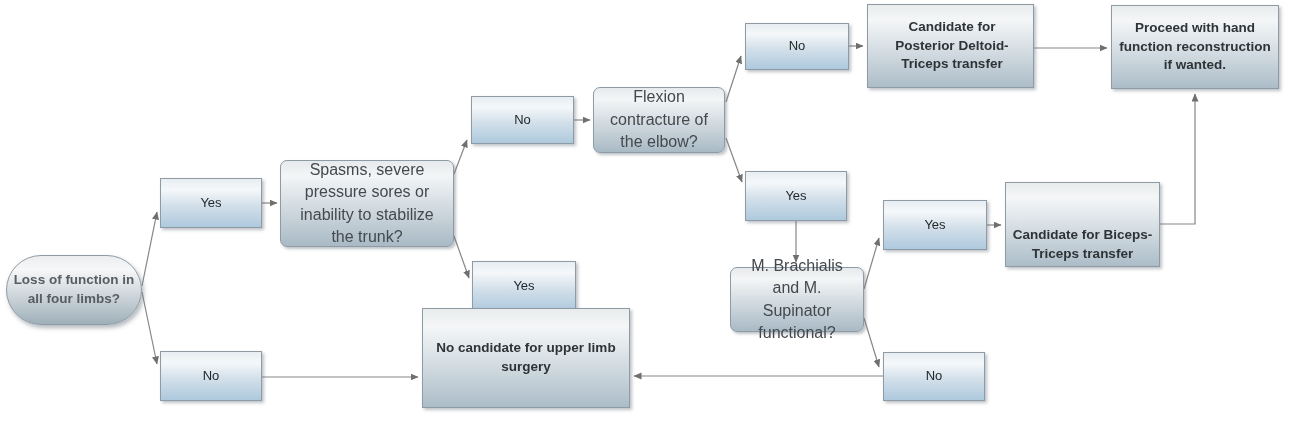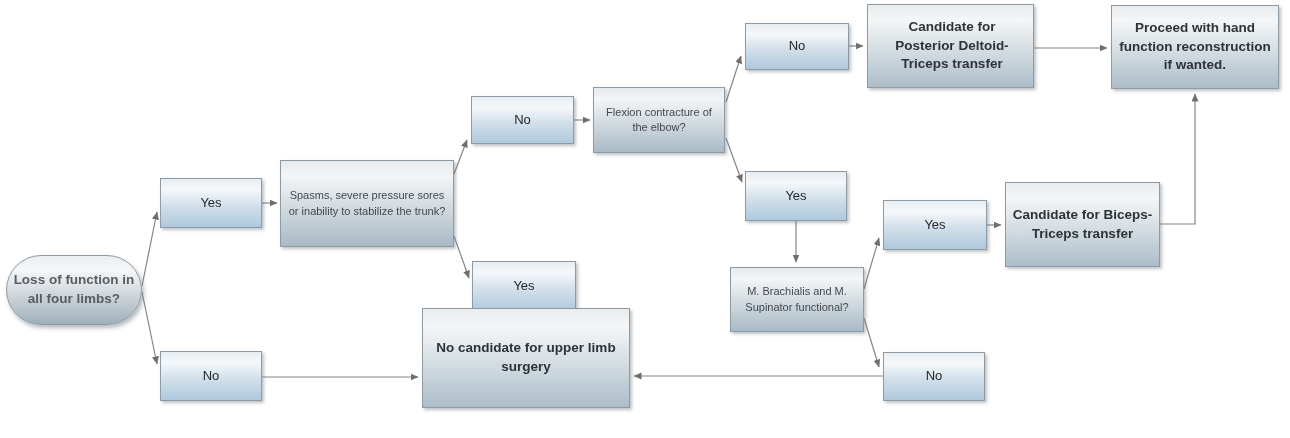--- a/index.html
+++ b/index.html
@@ -37,22 +37,23 @@
   
   .node.small {
     background: linear-gradient(180deg, #e7edf2 0%, #f5f8fa 22%, #d3e0ea 55%, #aec9dd 100%);
     font-size: 13px;
     color: #23282c;
     text-align: right;
   }
   
   .node.q {
     background: linear-gradient(180deg, #e7eaec 0%, #f3f5f6 18%, #cfd8de 58%, #a9bac5 100%);
-    font-size: 11px;
+    font-size: 16px;
     color: #44494e;
+    border-radius: 7px;
   }
   
   .node.result {
     background: linear-gradient(180deg, #e9eced 0%, #f4f6f7 18%, #d2dbe1 58%, #acbdc8 100%);
     font-size: 13.5px;
     font-weight: bold;
     color: #2e3337;
   }
   
   .node.terminator {
@@ -181,21 +182,21 @@
   </div>
 
   <div class="node q" style="left:730px; top:267px; width:134px; height:65px;">
     <span>M. Brachialis and M. Supinator functional?</span>
   </div>
 
   <div class="node small" style="left:883px; top:200px; width:104px; height:50px;">
     <span>Yes</span>
   </div>
 
-  <div class="node result" style="left:1005px; top:182px; width:155px; height:85px;">
+  <div class="node result" style="left:1005px; top:182px; width:155px; height:85px;align-items:flex-end;">
     <span>Candidate for Biceps-Triceps transfer</span>
   </div>
 
   <div class="node small" style="left:883px; top:352px; width:102px; height:49px;">
     <span>No</span>
   </div>
 
   <div class="node result" style="left:422px; top:308px; width:208px; height:100px;">
     <span>No candidate for upper limb surgery</span>
   </div>

